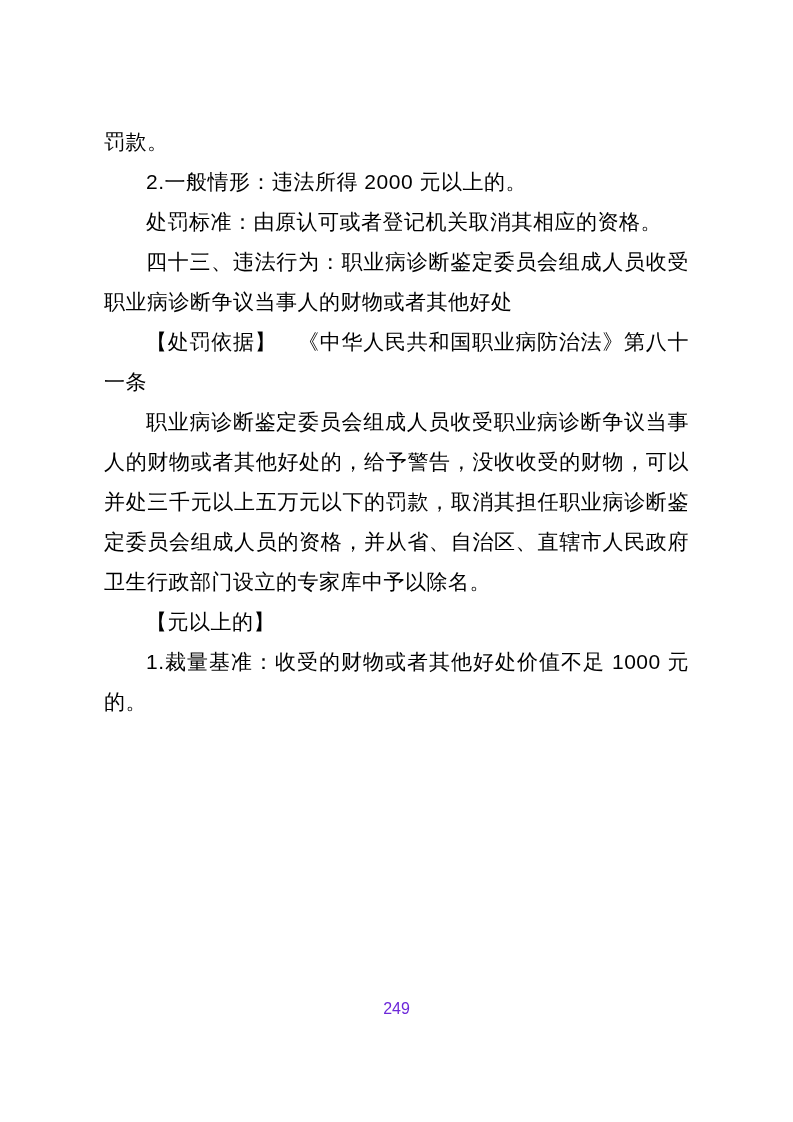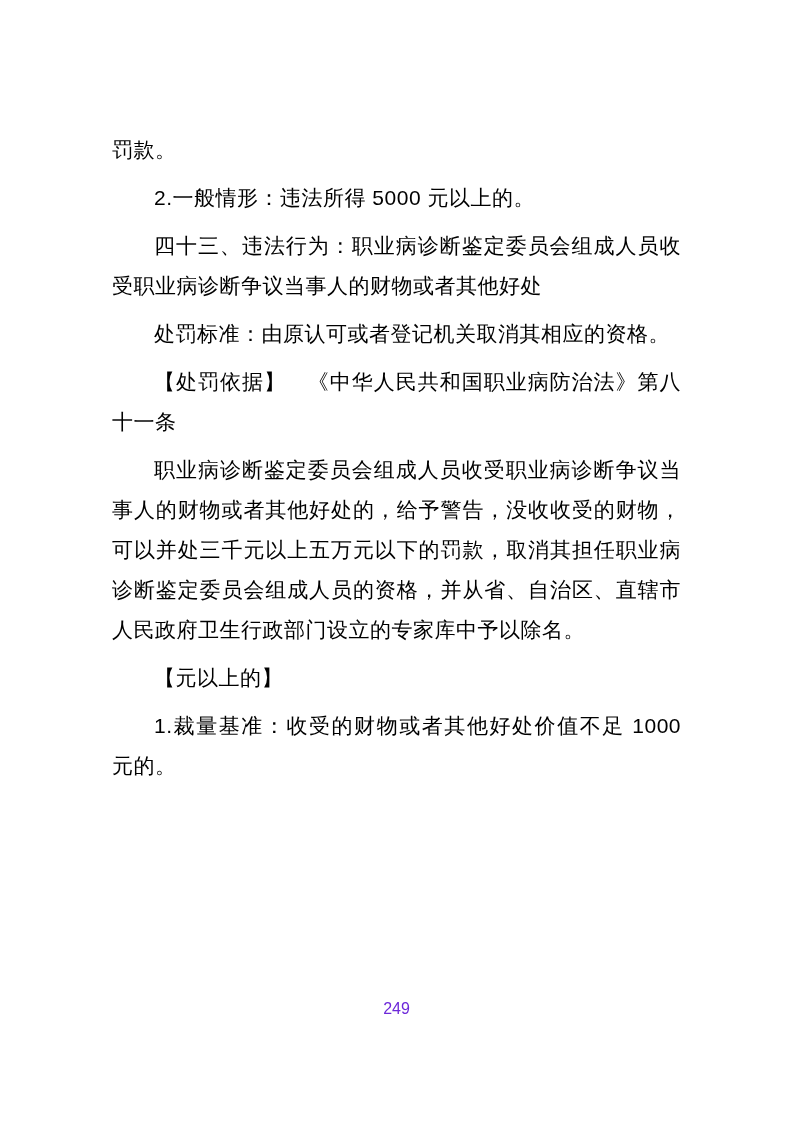--- a/index.html
+++ b/index.html
@@ -16,21 +16,21 @@
     font-family: "Liberation Sans", sans-serif;
     overflow: hidden;
   }
   .content {
     position: absolute;
     left: 104px;
     top: 122px;
     width: 585px;
   }
   .para {
-    margin: 8px;
+    margin: 0;
     font-size: 21px;
     line-height: 40px;
     text-align: justify;
     letter-spacing: 0.5px;
     word-break: break-all;
   }
   .para.indent {
     text-indent: 42px;
   }
   .seg.bold {
@@ -48,23 +48,23 @@
     line-height: 22px;
     color: #6d28d9;
   }
 </style>
 </head>
 <body>
 
 <div class="page">
   <main class="content">
       <p class="para"><span class="seg">罚款。</span></p>
-      <p class="para indent"><span class="seg">2.</span><span class="seg bold">一般情形</span><span class="seg">：违法所得 5000 元以上的。</span></p>
+      <p class="para indent"><span class="seg">2.</span><span class="seg bold">一般情形</span><span class="seg">：违法所得 2000 元以上的。</span></p>
+      <p class="para indent"><span class="seg bold">处罚标准</span><span class="seg">：由原认可或者登记机关取消其相应的资格。</span></p>
       <p class="para indent"><span class="seg">四十三、违法行为：职业病诊断鉴定委员会组成人员收受职业病诊断争议当事人的财物或者其他好处</span></p>
-      <p class="para indent"><span class="seg bold">处罚标准</span><span class="seg">：由原认可或者登记机关取消其相应的资格。</span></p>
       <p class="para indent"><span class="seg bold">【处罚依据】　《中华人民共和国职业病防治法》第八十一条</span></p>
       <p class="para indent"><span class="seg">职业病诊断鉴定委员会组成人员收受职业病诊断争议当事人的财物或者其他好处的，给予警告，没收收受的财物，可以并处三千元以上五万元以下的罚款，取消其担任职业病诊断鉴定委员会组成人员的资格，并从省、自治区、直辖市人民政府卫生行政部门设立的专家库中予以除名。</span></p>
       <p class="para indent"><span class="seg bold">【元以上的】</span></p>
       <p class="para indent"><span class="seg">1.</span><span class="seg bold">裁量基准</span><span class="seg">：收受的财物或者其他好处价值不足 1000 元的。</span></p>
     </main>
   <footer class="page-footer">
     <span class="page-number">249</span>
   </footer>
 </div>
 

